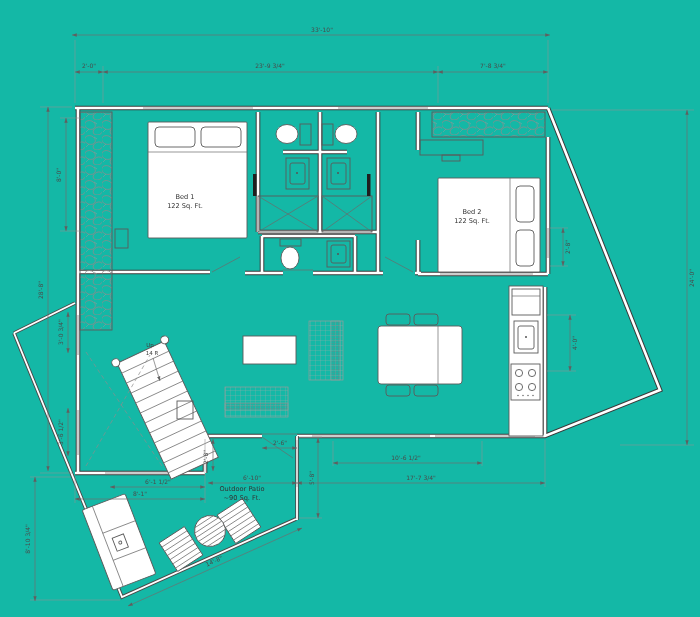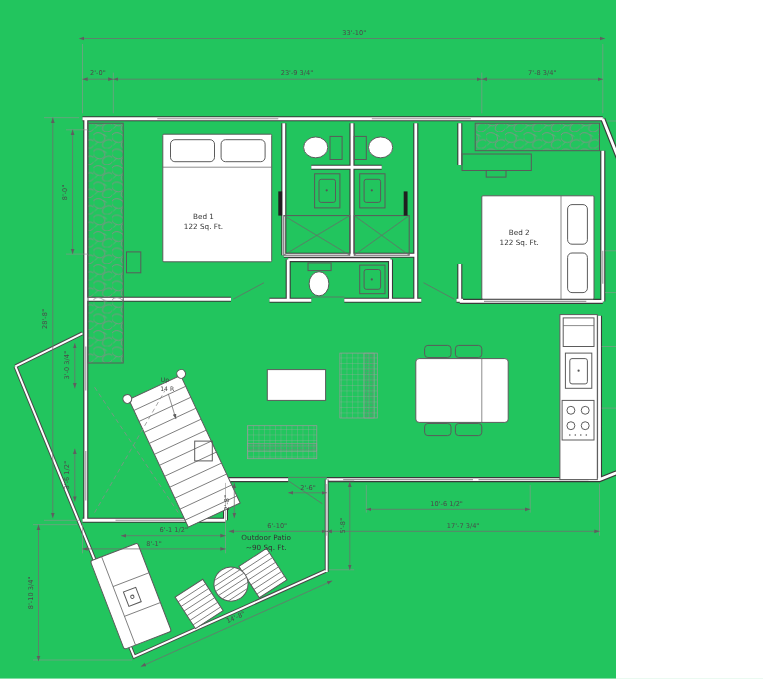--- a/index.html
+++ b/index.html
@@ -1,17 +1,17 @@
 <!DOCTYPE html>
 <html><head>
 <meta charset="utf-8">
 <style>
   html,body{margin:0;padding:0;background:#ffffff;}
   body{font-family:"DejaVu Sans", sans-serif;}
-  .plan-wrap{width:560px;height:617px;background:#22c55e;position:relative;overflow:hidden;}
+  .plan-wrap{width:700px;height:617px;background:#14b8a6;position:relative;overflow:hidden;}
   svg{display:block;}
   .w   {stroke:#3a3a3a;stroke-width:4.6;fill:none;stroke-linecap:butt;}
   .wc  {stroke:#ffffff;stroke-width:2.6;fill:none;stroke-linecap:butt;}
   .pw  {stroke:#4a4a4a;stroke-width:3.6;fill:none;}
   .pwc {stroke:#ffffff;stroke-width:1.8;fill:none;}
   .win {stroke:#9a9a9a;stroke-width:1;fill:none;}
   .fx  {fill:#ffffff;stroke:#5a5a5a;stroke-width:0.9;}
   .fxn {fill:none;stroke:#5a5a5a;stroke-width:0.9;}
   .thin{fill:none;stroke:#6a6a6a;stroke-width:0.7;}
   .dash{fill:none;stroke:#8d8d8d;stroke-width:0.7;stroke-dasharray:4,3;}

